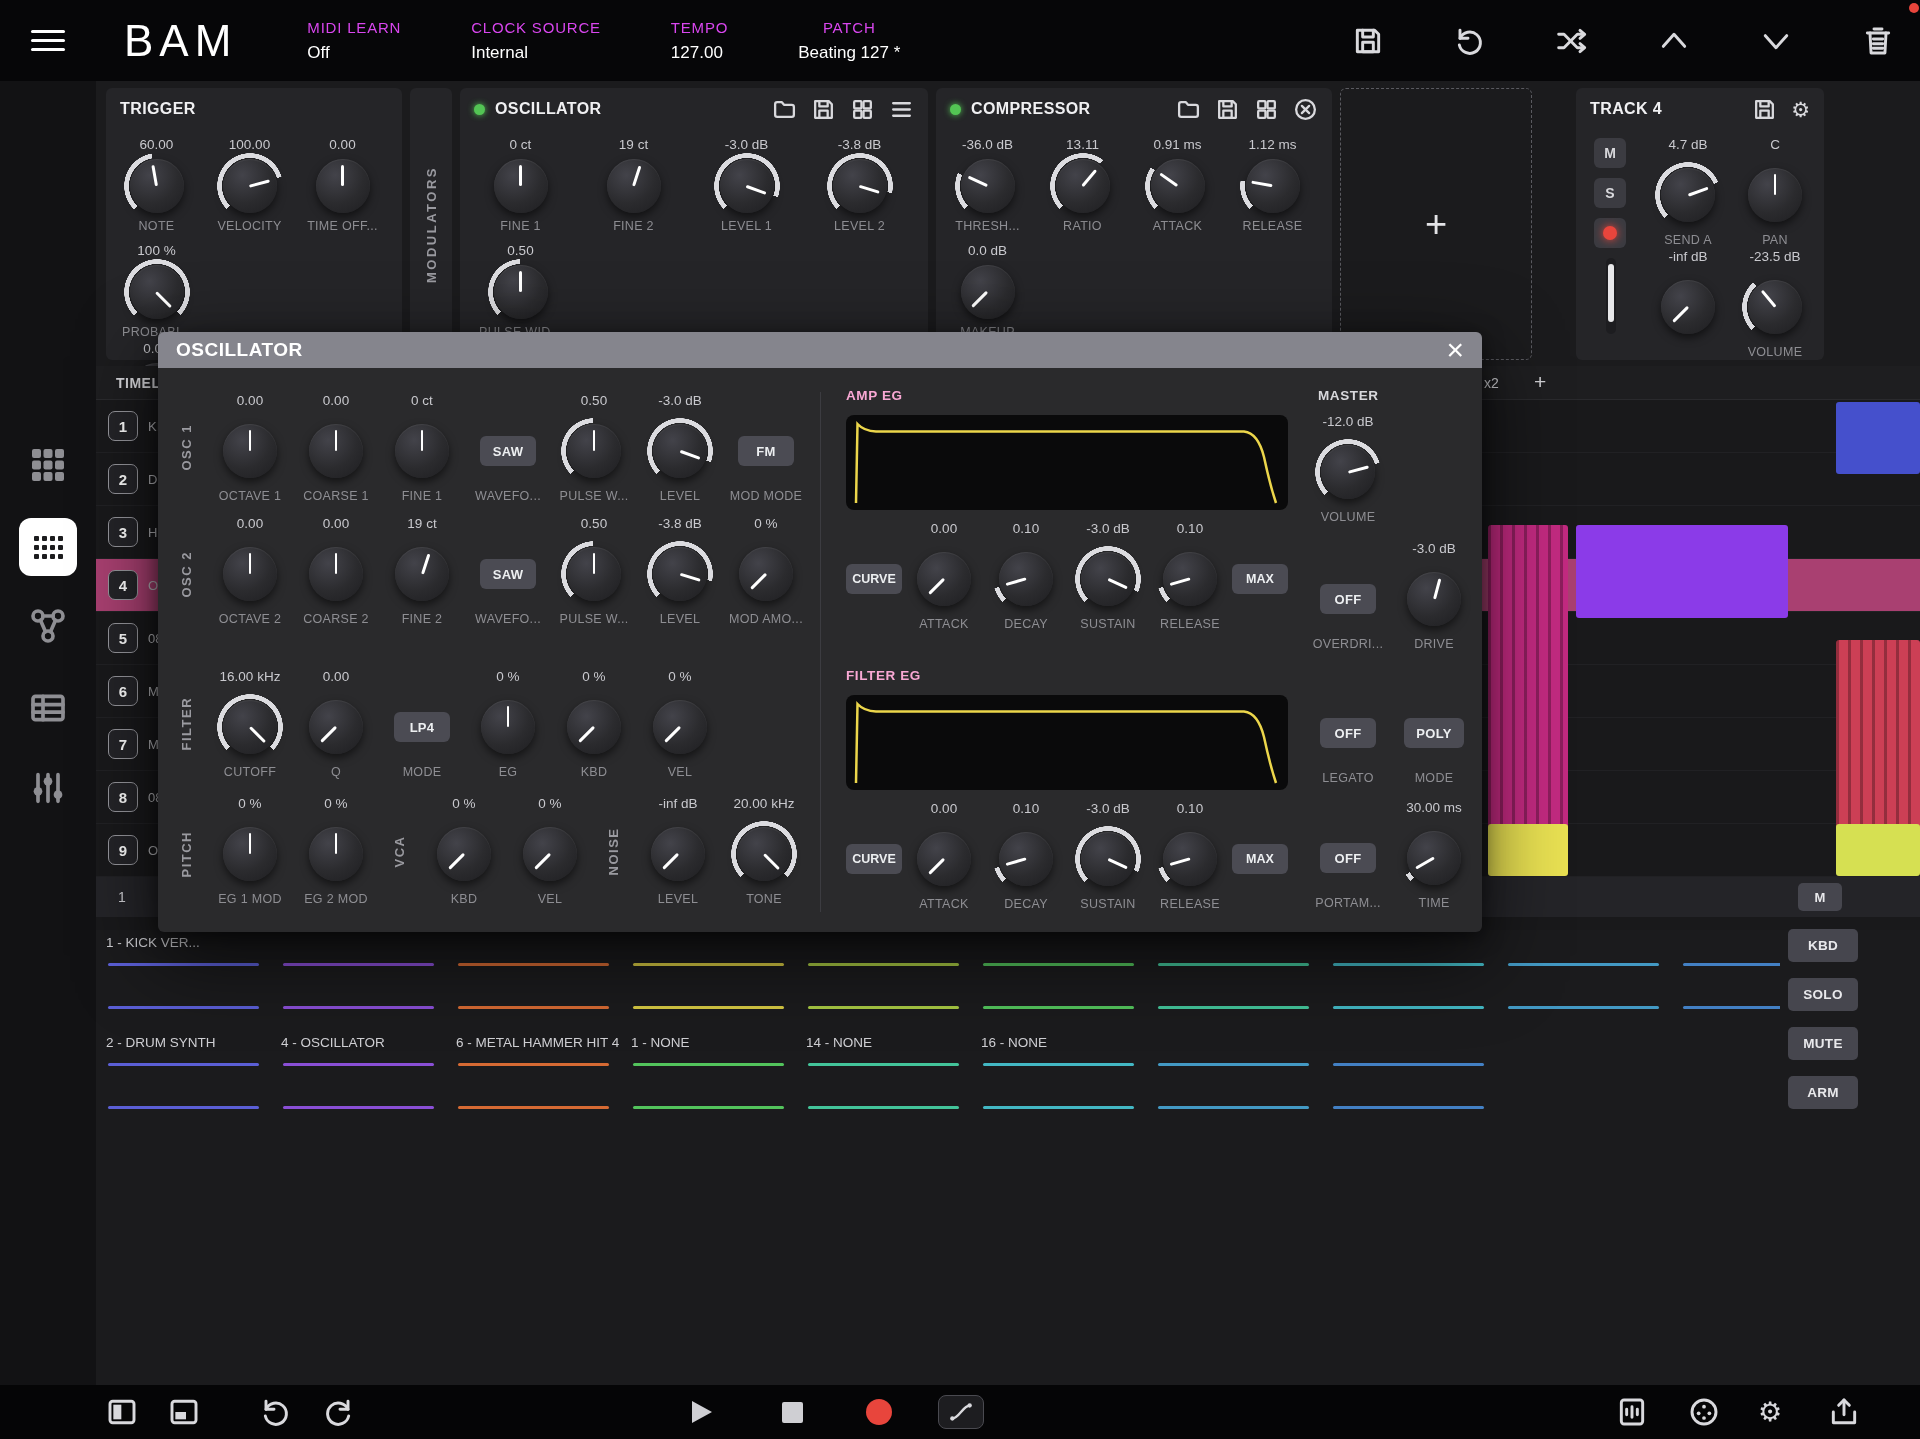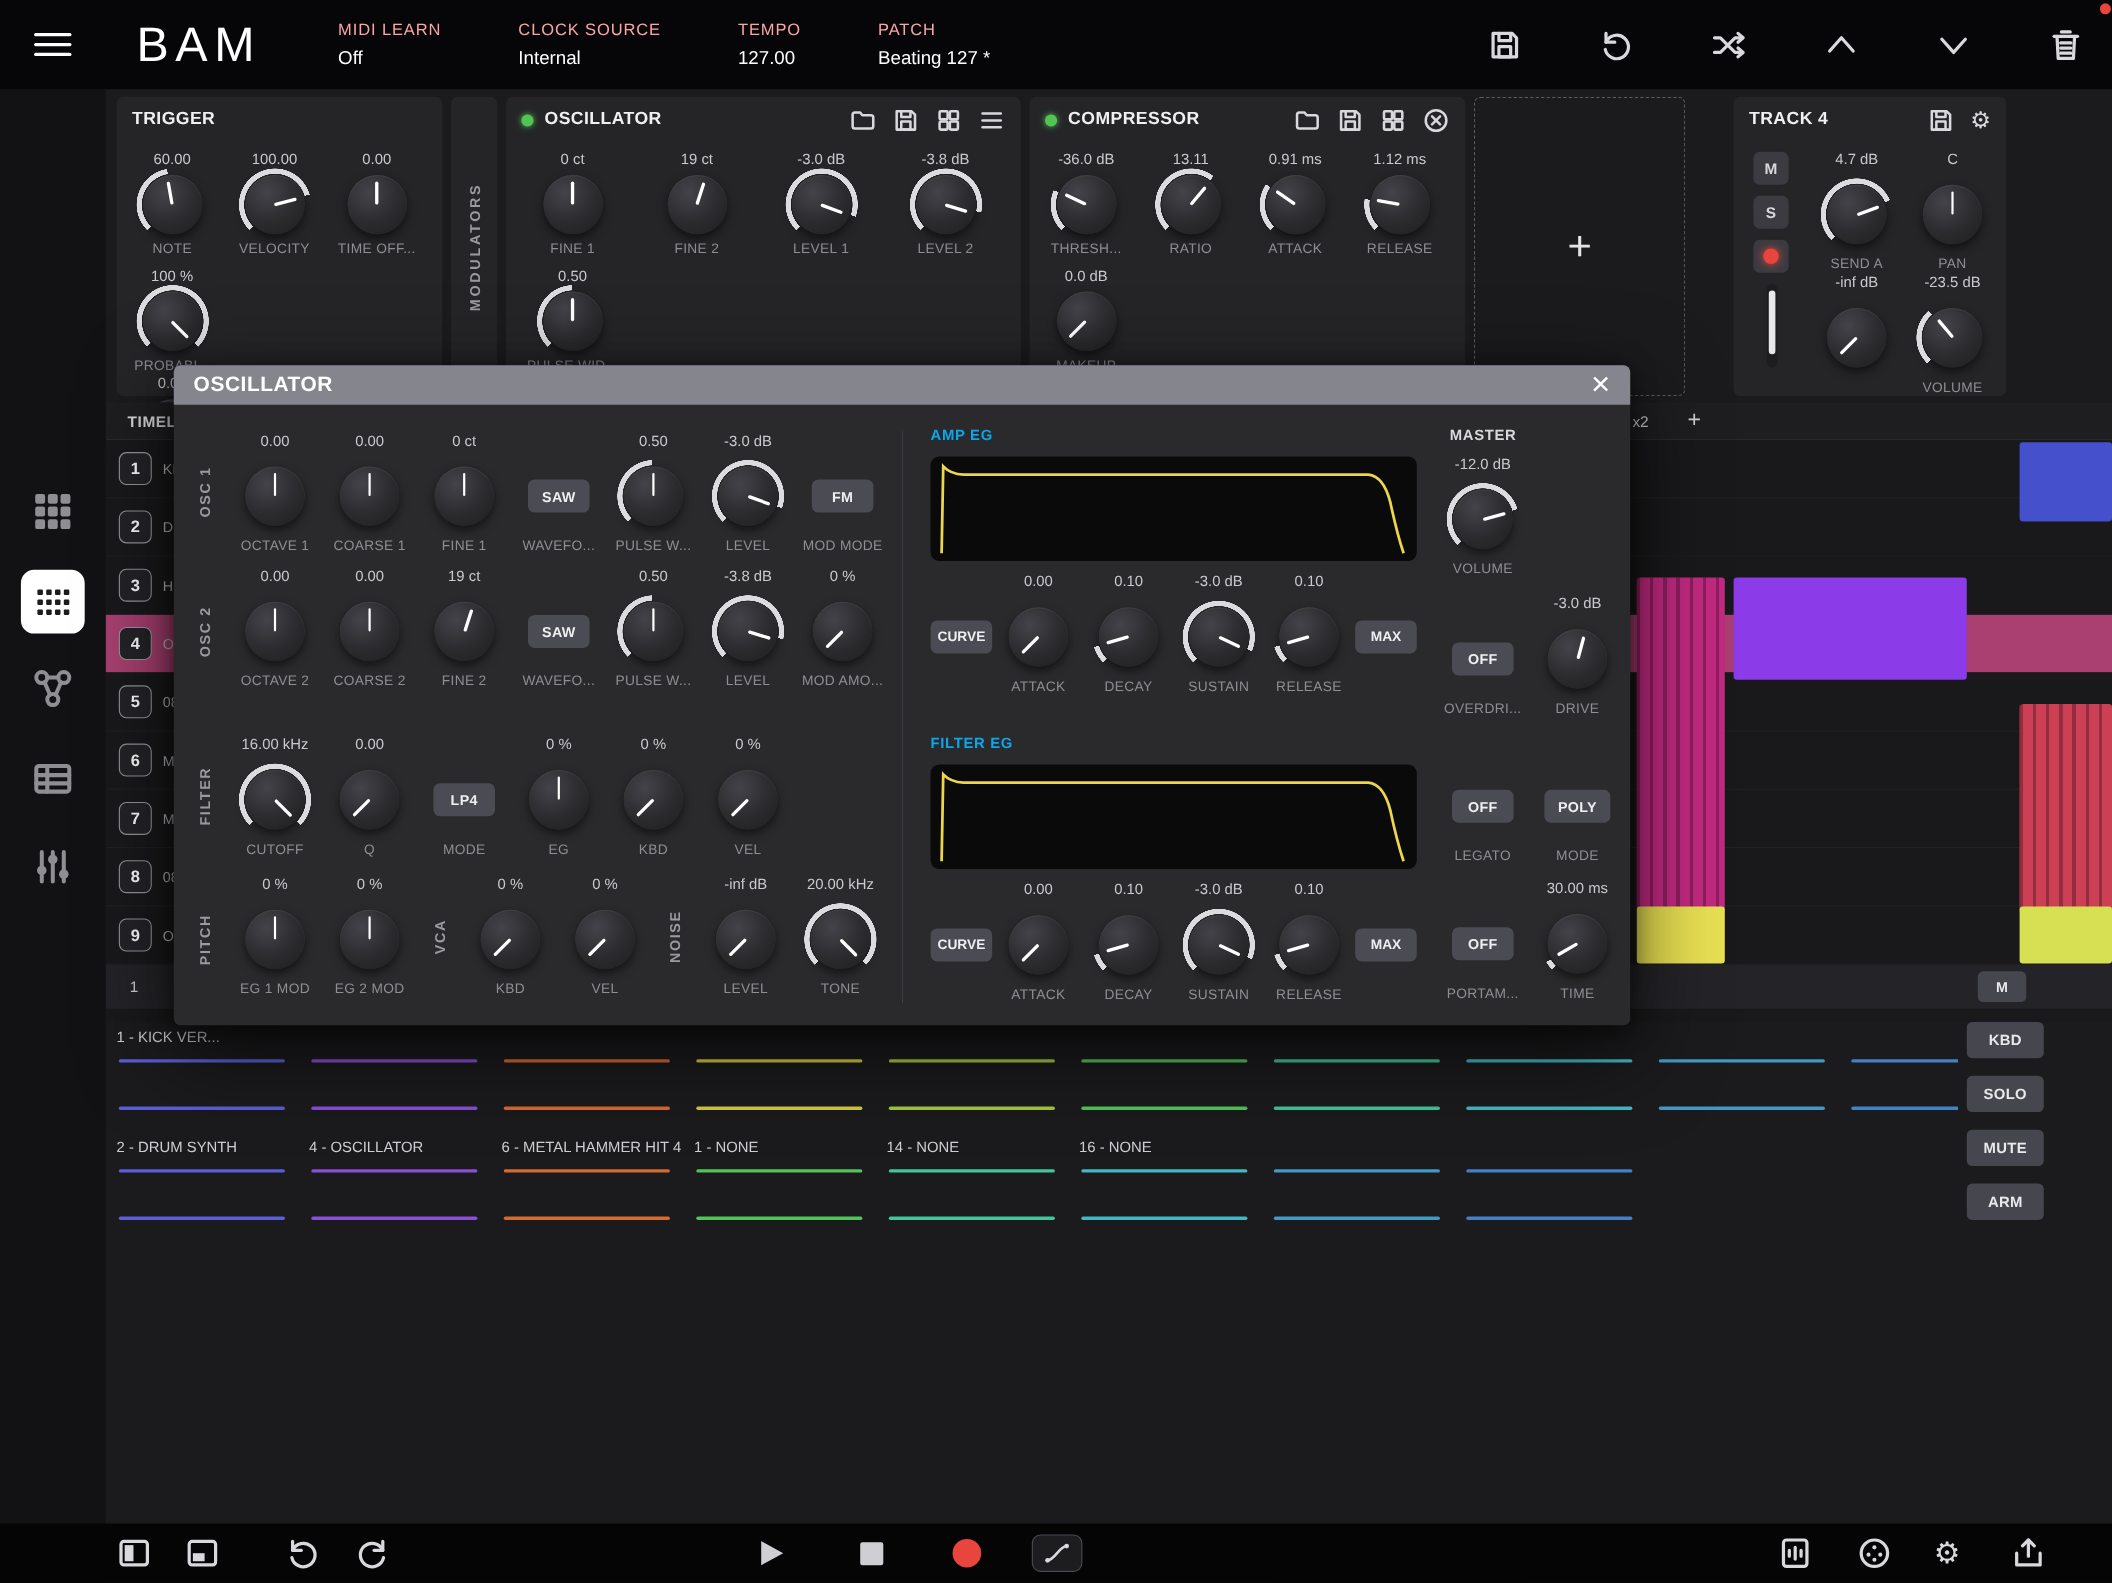--- a/index.html
+++ b/index.html
@@ -9,21 +9,21 @@
 svg.ic *{stroke:#d9d9dd;stroke-width:2.2;fill:none;stroke-linecap:round;stroke-linejoin:round;}
 svg.ic .fil{fill:#d9d9dd;stroke:none;}
 
 #topbar{position:absolute;left:0;top:0;width:1920px;height:81px;background:#060608;display:flex;align-items:center;z-index:30;}
 #hamburger{width:96px;display:flex;align-items:center;justify-content:center;cursor:pointer;}
 #hamburger div{width:34px;}
 #hamburger div span{display:block;height:3px;background:#fff;border-radius:2px;margin:6px 0;}
 .logo{font-size:44px;letter-spacing:6px;color:#fff;font-weight:400;margin-left:28px;}
 .tfield{margin-left:70px;}
 .tfield:nth-of-type(1){margin-left:96px;}
-.tfield .lab{font-size:15px;color:#fca5a5;letter-spacing:.8px;}
+.tfield .lab{font-size:15px;color:#d946ef;letter-spacing:.8px;text-align:center;}
 .tfield .val{font-size:17px;color:#fff;margin-top:7px;}
 #topicons{margin-left:auto;display:flex;gap:70px;margin-right:26px;align-items:center;}
 #topicons svg{width:32px;height:32px;cursor:pointer;}
 #notifdot{position:absolute;right:1px;top:3px;width:10px;height:10px;border-radius:50%;background:var(--record-red,#e8453c);}
 
 #sidebar{position:absolute;left:0;top:81px;width:96px;bottom:0;background:#121214;z-index:5;}
 .sbitem{position:absolute;left:28px;width:40px;height:40px;cursor:pointer;}
 .sbitem svg{width:40px;height:40px;}
 .sbitem svg *{stroke:#8e8e93;}
 .sbitem svg .fil{fill:#8e8e93;stroke:none;}
@@ -101,21 +101,21 @@
 #mclose{margin-left:auto;font-size:30px;color:#fff;line-height:30px;cursor:pointer;font-weight:300;}
 #mbody{position:relative;height:564px;}
 .mrow{position:absolute;left:49px;display:flex;}
 .mrow .kcell,.egrow .kcell{width:86px;}
 .mrow .knob,.egrow .knob,.tcol .knob,.mrowv .knob{margin:14px 0 10px;}
 .side{position:absolute;left:8px;width:40px;text-align:center;font-size:13px;color:#9a9aa0;letter-spacing:1.5px;font-weight:600;transform:rotate(-90deg);white-space:nowrap;}
 .sidecell{width:42px;display:flex;align-items:center;justify-content:center;}
 .sidecell span{font-size:13px;color:#9a9aa0;letter-spacing:1.5px;font-weight:600;transform:rotate(-90deg);white-space:nowrap;}
 .sub{display:flex;}
 #mdivider{position:absolute;left:662px;top:24px;width:1px;height:520px;background:#3c3c41;}
-.egtitle{position:absolute;font-size:13.5px;font-weight:700;color:#0ea5e9;letter-spacing:.6px;}
+.egtitle{position:absolute;font-size:13.5px;font-weight:700;color:#f9a8d4;letter-spacing:.6px;}
 .eggraph{position:absolute;width:442px;height:95px;background:var(--env-bg,#0a0a0b);border-radius:8px;}
 .eggraph svg{width:100%;height:100%;}
 .eggraph path{stroke:var(--accent-yellow,#ecd64b);stroke-width:2.5;fill:none;}
 .egrow{position:absolute;left:745px;display:flex;}
 .egrow .kcell{width:82px;}
 .egbtn{position:absolute;width:56px;height:30px;background:#4b4b53;color:#edeff1;border:none;border-radius:6px;font-size:12.5px;font-weight:700;cursor:pointer;}
 .mrowv{position:absolute;left:1147px;display:flex;}
 .mrowv .kcell{width:86px;}
 #mastertitle{position:absolute;left:1160px;top:20px;font-size:13.5px;font-weight:700;color:#d8d8dc;letter-spacing:.6px;}
 

